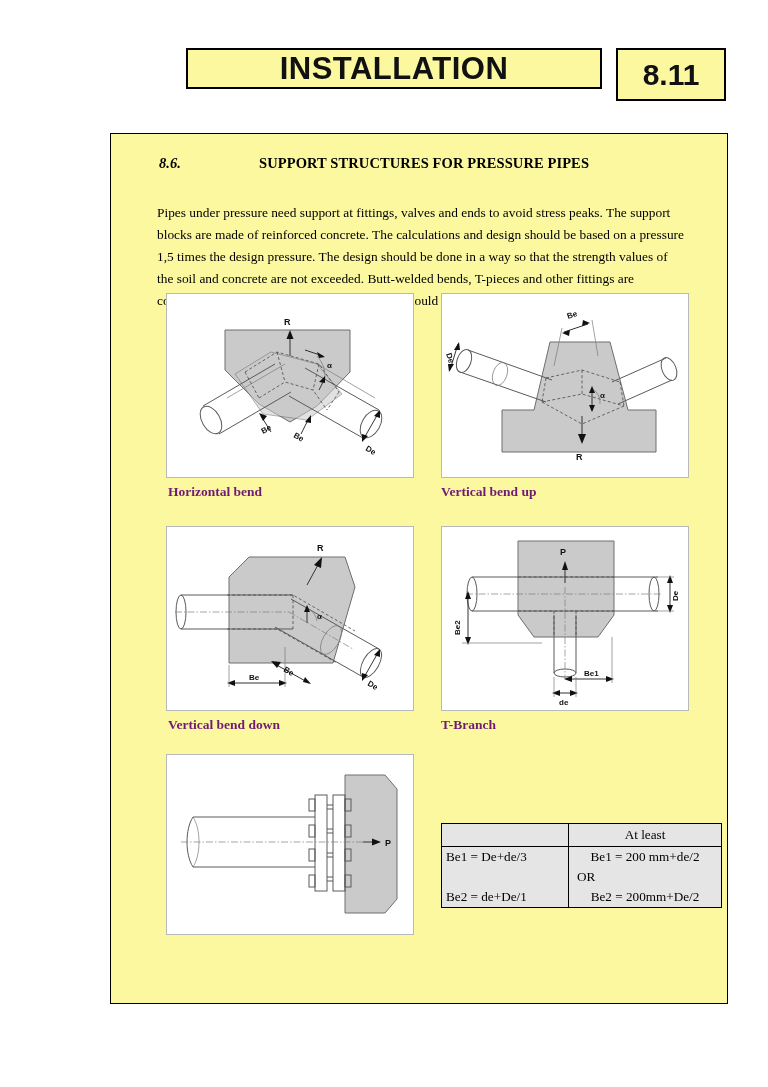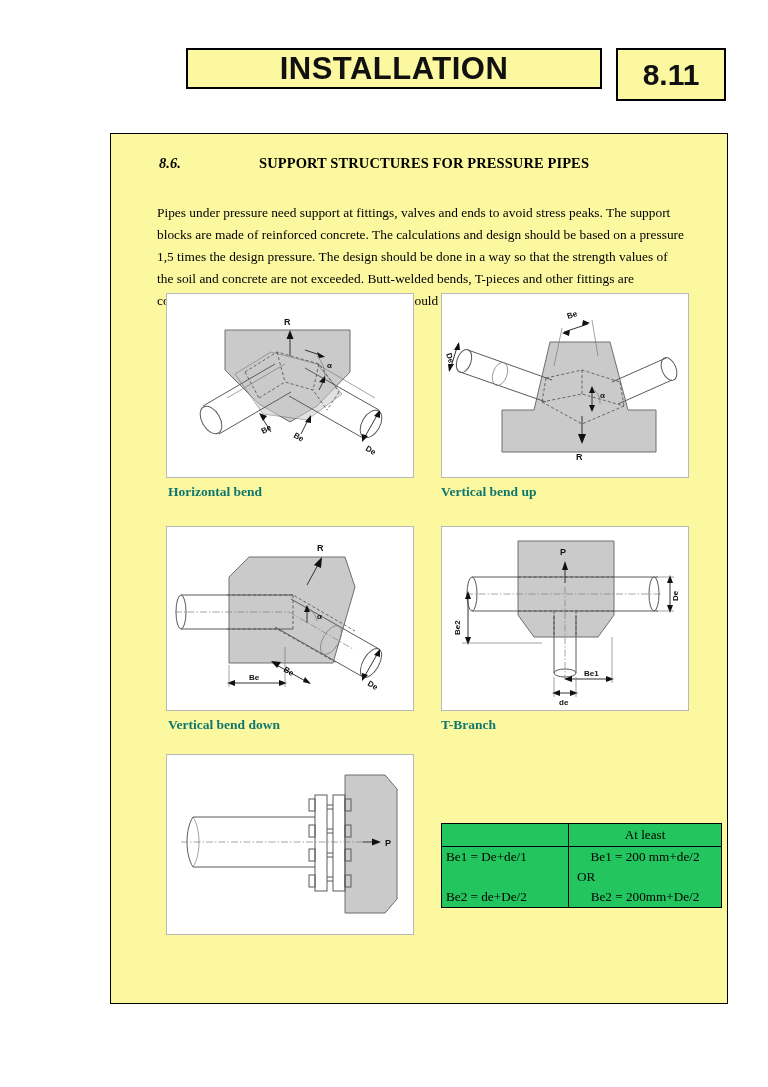--- a/index.html
+++ b/index.html
@@ -113,38 +113,38 @@
   .fig-box.f1 { left: 55px;  top: 159px; width: 248px; height: 185px; }
   .fig-box.f2 { left: 330px; top: 159px; width: 248px; height: 185px; }
   .fig-box.f3 { left: 55px;  top: 392px; width: 248px; height: 185px; }
   .fig-box.f4 { left: 330px; top: 392px; width: 248px; height: 185px; }
   .fig-box.f5 { left: 55px;  top: 620px; width: 248px; height: 181px; }
 
   .fig-caption {
     position: absolute;
     font-weight: bold;
     font-size: 13.5px;
-    color: #0f766e;
+    color: #701a75;
     white-space: nowrap;
   }
   .fig-caption.c1 { left: 57px;  top: 350px; }
   .fig-caption.c2 { left: 330px; top: 350px; }
   .fig-caption.c3 { left: 57px;  top: 583px; }
   .fig-caption.c4 { left: 330px; top: 583px; }
 
   
   .formula-table {
     position: absolute;
     left: 330px;
     top: 689px;
     width: 281px;
     border-collapse: collapse;
     font-size: 13.2px;
     color: #000;
-    background: #22c55e;
+    background: #e5e5e5;
   }
   .formula-table td {
     border: 1.2px solid #000;
     padding: 2px 4px;
     vertical-align: middle;
   }
   .ft-blank  { width: 118px; height: 18px; }
   .ft-atleast{ text-align: center; height: 18px; }
   .ft-left   { width: 118px; white-space: nowrap; }
   .ft-right  { text-align: center; white-space: nowrap; }
@@ -442,27 +442,27 @@
     </svg>
   </div>
 
   <table class="formula-table">
     <tbody>
         <tr>
       <td class="ft-blank"></td>
       <td class="ft-atleast">At least</td>
     </tr>
     <tr>
-      <td class="ft-left ft-merge" style="border-bottom:none;">Be1 = De+de/1</td>
+      <td class="ft-left ft-merge" style="border-bottom:none;">Be1 = De+de/3</td>
       <td class="ft-right" style="border-bottom:none;">Be1 = 200 mm+de/2</td>
     </tr>
     <tr>
       <td class="ft-left" style="border-top:none;border-bottom:none;"></td>
       <td class="ft-or" style="border-top:none;border-bottom:none;text-align:left;padding-left:8px;">OR</td>
     </tr>
     <tr>
-      <td class="ft-left" style="border-top:none;">Be2 = de+De/2</td>
+      <td class="ft-left" style="border-top:none;">Be2 = de+De/1</td>
       <td class="ft-right" style="border-top:none;">Be2 = 200mm+De/2</td>
     </tr>
   </tbody>
     </table>
 
 </div>
 
 </body></html>

